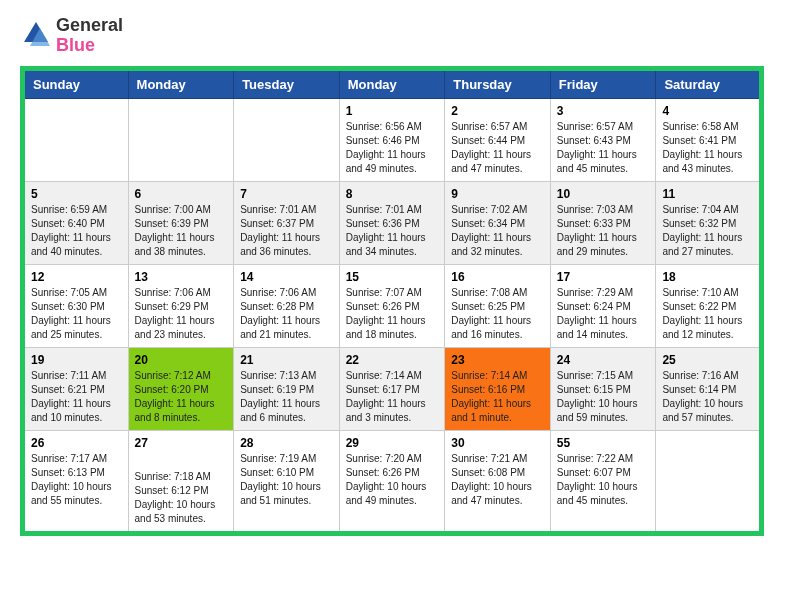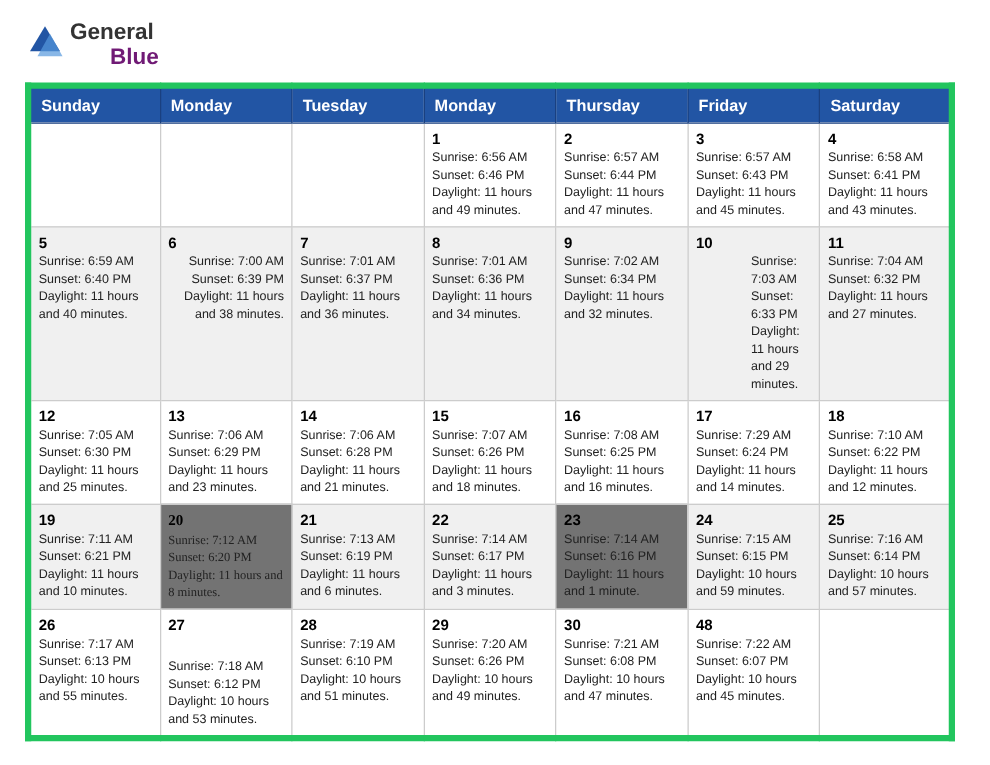--- a/index.html
+++ b/index.html
@@ -24,21 +24,21 @@
     .logo {
       display: flex;
       align-items: center;
     }
     .logo-text {
       font-size: 18px;
       font-weight: bold;
       line-height: 1.1;
     }
     .logo-general { color: #333; }
-    .logo-blue { color: #701a75; margin-left: 32px; }
+    .logo-blue { color: #ec4899; }
     .title-block {
       text-align: right;
     }
     .month-title {
       font-size: 32px;
       font-weight: bold;
       color: #222;
     }
     .location {
       font-size: 15px;
@@ -161,21 +161,21 @@
         </tr>
         <tr style="background: rgb(240, 240, 240);">
           <td style="background: rgb(240, 240, 240);">
             <span class="day-num">5</span>
             <div class="day-info" style="white-space: pre-line;">Sunrise: 6:59 AM
 Sunset: 6:40 PM
 Daylight: 11 hours and 40 minutes.</div>
           </td>
           <td style="background: rgb(240, 240, 240);">
             <span class="day-num">6</span>
-            <div class="day-info" style="white-space: pre-line; text-align: right;">Sunrise: 7:00 AM
+            <div class="day-info" style="white-space: pre-line;">Sunrise: 7:00 AM
 Sunset: 6:39 PM
 Daylight: 11 hours and 38 minutes.</div>
           </td>
           <td style="background: rgb(240, 240, 240);">
             <span class="day-num">7</span>
             <div class="day-info" style="white-space: pre-line;">Sunrise: 7:01 AM
 Sunset: 6:37 PM
 Daylight: 11 hours and 36 minutes.</div>
           </td>
           <td style="background: rgb(240, 240, 240);">
@@ -185,21 +185,21 @@
 Daylight: 11 hours and 34 minutes.</div>
           </td>
           <td style="background: rgb(240, 240, 240);">
             <span class="day-num">9</span>
             <div class="day-info" style="white-space: pre-line;">Sunrise: 7:02 AM
 Sunset: 6:34 PM
 Daylight: 11 hours and 32 minutes.</div>
           </td>
           <td style="background: rgb(240, 240, 240);">
             <span class="day-num">10</span>
-            <div class="day-info" style="white-space: pre-line; margin-left: 44px;">Sunrise: 7:03 AM
+            <div class="day-info" style="white-space: pre-line;">Sunrise: 7:03 AM
 Sunset: 6:33 PM
 Daylight: 11 hours and 29 minutes.</div>
           </td>
           <td style="background: rgb(240, 240, 240);">
             <span class="day-num">11</span>
             <div class="day-info" style="white-space: pre-line;">Sunrise: 7:04 AM
 Sunset: 6:32 PM
 Daylight: 11 hours and 27 minutes.</div>
           </td>
         </tr>
@@ -247,39 +247,39 @@
 Daylight: 11 hours and 12 minutes.</div>
           </td>
         </tr>
         <tr style="background: rgb(240, 240, 240);">
           <td style="background: rgb(240, 240, 240);">
             <span class="day-num">19</span>
             <div class="day-info" style="white-space: pre-line;">Sunrise: 7:11 AM
 Sunset: 6:21 PM
 Daylight: 11 hours and 10 minutes.</div>
           </td>
-          <td style="background: #737373; font-family: Liberation Serif, serif;">
+          <td style="background: #84cc16;">
             <span class="day-num">20</span>
             <div class="day-info" style="white-space: pre-line;">Sunrise: 7:12 AM
 Sunset: 6:20 PM
 Daylight: 11 hours and 8 minutes.</div>
           </td>
           <td style="background: rgb(240, 240, 240);">
             <span class="day-num">21</span>
             <div class="day-info" style="white-space: pre-line;">Sunrise: 7:13 AM
 Sunset: 6:19 PM
 Daylight: 11 hours and 6 minutes.</div>
           </td>
           <td style="background: rgb(240, 240, 240);">
             <span class="day-num">22</span>
             <div class="day-info" style="white-space: pre-line;">Sunrise: 7:14 AM
 Sunset: 6:17 PM
 Daylight: 11 hours and 3 minutes.</div>
           </td>
-          <td style="background: #737373;">
+          <td style="background: #f97316;">
             <span class="day-num">23</span>
             <div class="day-info" style="white-space: pre-line;">Sunrise: 7:14 AM
 Sunset: 6:16 PM
 Daylight: 11 hours and 1 minute.</div>
           </td>
           <td style="background: rgb(240, 240, 240);">
             <span class="day-num">24</span>
             <div class="day-info" style="white-space: pre-line;">Sunrise: 7:15 AM
 Sunset: 6:15 PM
 Daylight: 10 hours and 59 minutes.</div>
@@ -316,21 +316,21 @@
 Sunset: 6:26 PM
 Daylight: 10 hours and 49 minutes.</div>
           </td>
           <td>
             <span class="day-num">30</span>
             <div class="day-info" style="white-space: pre-line;">Sunrise: 7:21 AM
 Sunset: 6:08 PM
 Daylight: 10 hours and 47 minutes.</div>
           </td>
           <td>
-            <span class="day-num">48</span>
+            <span class="day-num">55</span>
             <div class="day-info" style="white-space: pre-line;">Sunrise: 7:22 AM
 Sunset: 6:07 PM
 Daylight: 10 hours and 45 minutes.</div>
           </td>
           <td class="empty-cell" style="background: rgb(255, 255, 255);"></td>
         </tr>
       </tbody>
   </table>
 </div>
 

